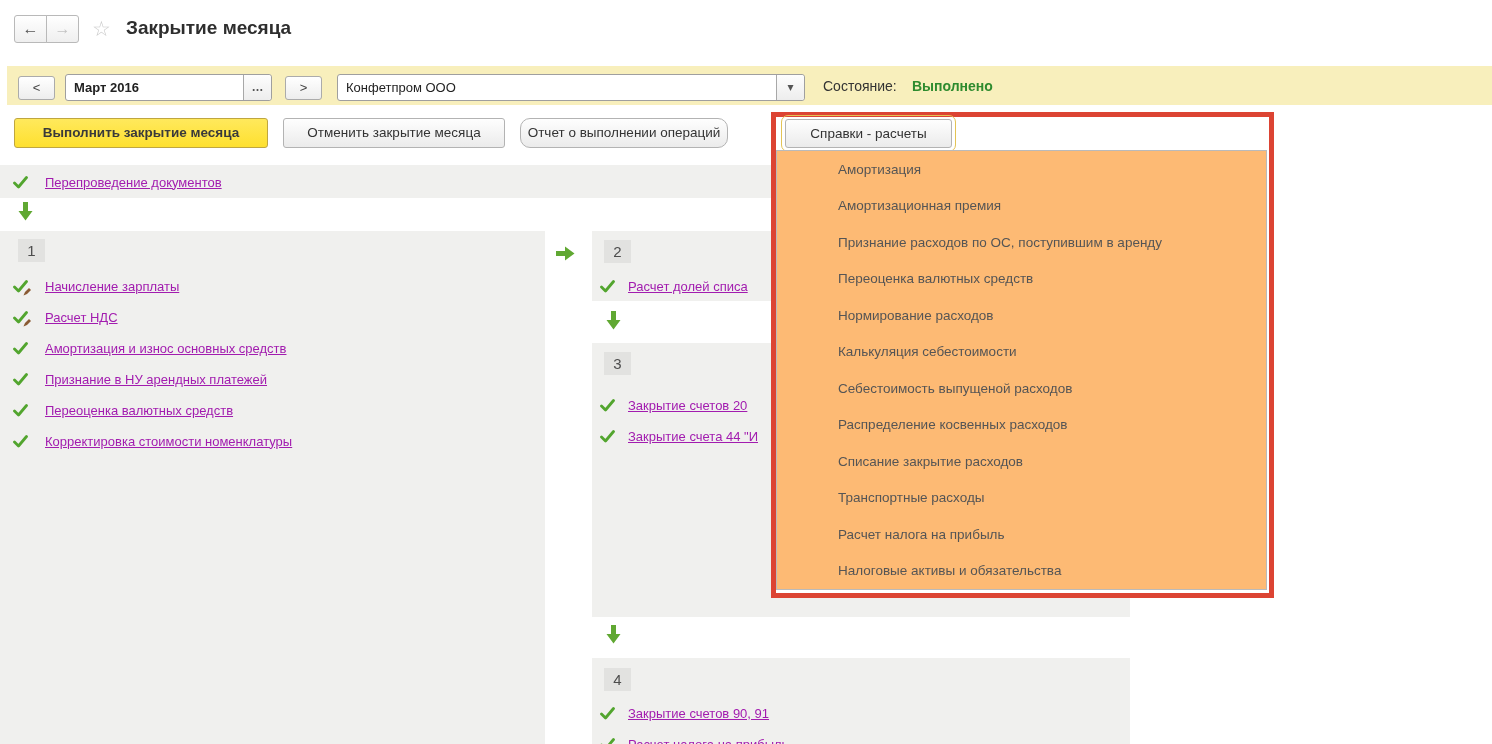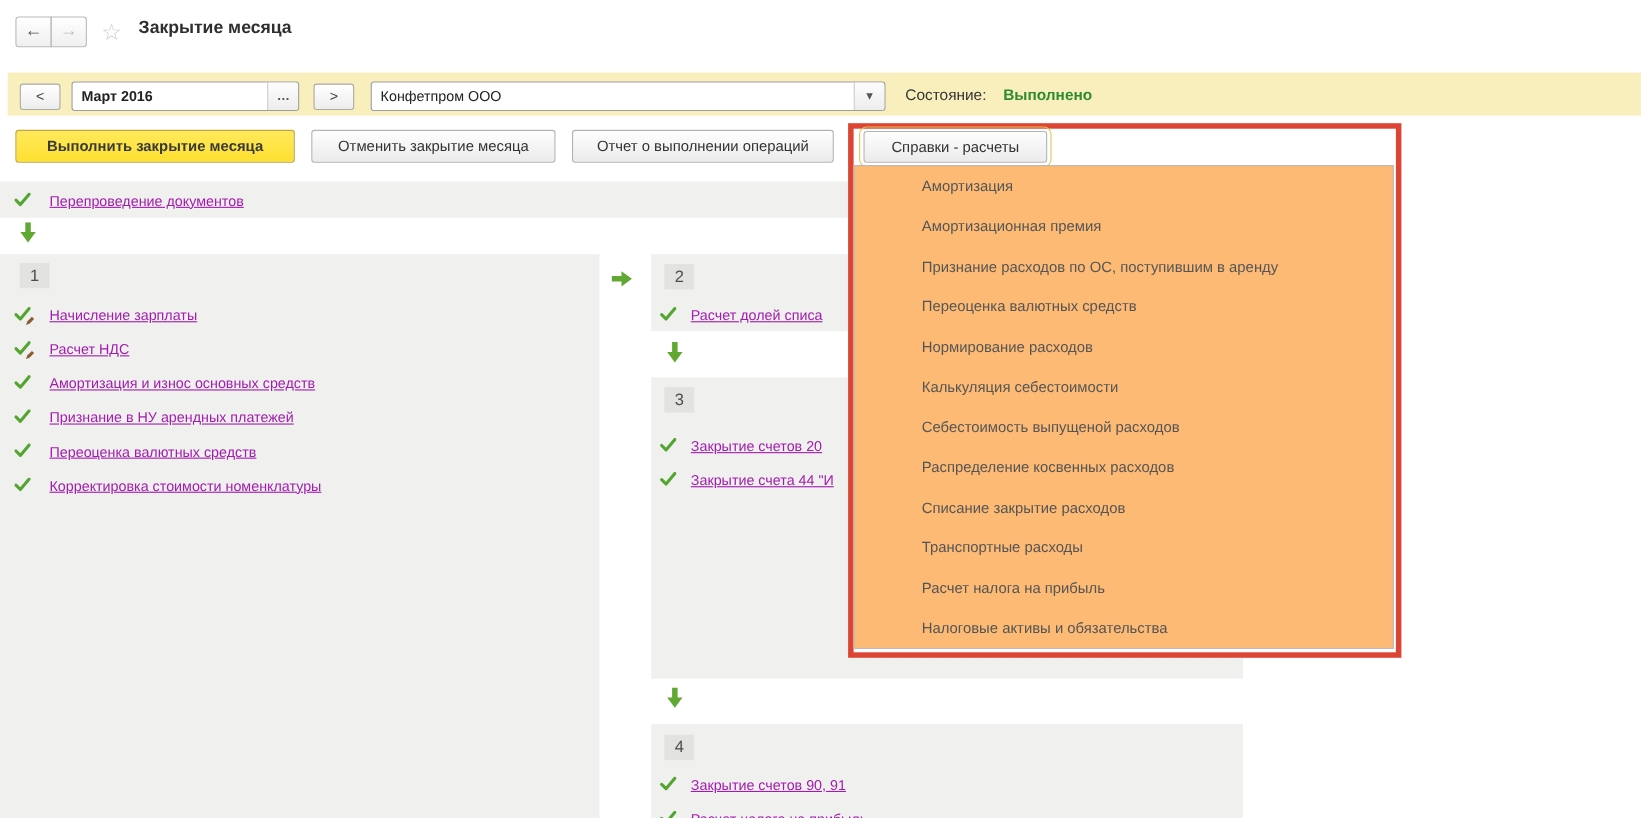--- a/index.html
+++ b/index.html
@@ -6,21 +6,21 @@
   .page{position:relative;width:1492px;height:744px;background:#ffffff;overflow:hidden;
         font-family:"Liberation Sans",sans-serif;color:#333;}
 
   
   .navbtn{position:absolute;box-sizing:border-box;width:33px;height:28px;border:1px solid #b9b9b9;
           background:linear-gradient(#ffffff,#efefef);text-align:center;line-height:26px;
           font-size:16px;color:#555;}
   .navbtn.back{left:14px;top:15px;border-radius:3px 0 0 3px;}
   .navbtn.fwd{left:46px;top:15px;border-radius:0 3px 3px 0;color:#c3c3c3;}
   .star{position:absolute;left:92px;top:17px;font-size:21px;color:#cccccc;}
-  .page-title{position:absolute;left:126px;top:17px;font-size:16px;font-weight:bold;color:#2e2e2e;}
+  .page-title{position:absolute;left:126px;top:17px;font-size:19px;font-weight:bold;color:#2e2e2e;}
 
   
   .period-bar{position:absolute;left:7px;top:66px;width:1485px;height:39px;background:#f8efbc;}
   .sqbtn{position:absolute;box-sizing:border-box;width:37px;height:24px;border:1px solid #ababab;
          border-radius:3px;background:linear-gradient(#ffffff,#ededed);text-align:center;
          line-height:22px;font-size:13px;color:#444;}
   .field{position:absolute;box-sizing:border-box;height:27px;background:#ffffff;border:1px solid #9f9f9f;
          border-radius:3px;font-size:13px;color:#222;}
   .field .val{position:absolute;left:8px;top:5px;white-space:nowrap;}
   .field .seg{position:absolute;right:0;top:0;bottom:0;width:27px;border-left:1px solid #a8a8a8;
@@ -81,21 +81,21 @@
     <div class="field" style="left:330px;top:8px;width:468px;">
       <span class="val">Конфетпром ООО</span>
       <span class="seg">▾</span>
     </div>
   </div>
   <div class="status-label">Состояние:</div>
   <div class="status-value">Выполнено</div>
 
   <div class="btn primary" style="left:14px;top:118px;width:254px;">Выполнить закрытие месяца</div>
   <div class="btn" style="left:283px;top:118px;width:222px;">Отменить закрытие месяца</div>
-  <div class="btn" style="left:520px;top:118px;width:238px;">Отчет о выполнении операций</div>
+  <div class="btn" style="left:520px;top:118px;width:208px;border-radius:10px;">Отчет о выполнении операций</div>
 
   <div class="flow">
 
     <div class="gray" style="left:0;top:165px;width:1130px;height:33px;">
       <div class="flow-row" style="left:13px;top:7px;">
         <span class="row-check"><svg width="15" height="13" viewBox="0 0 15 13">
               <path d="M1.5 7 L5.5 11 L13.5 1.5" fill="none" stroke="#52a52e" stroke-width="2.8" stroke-linecap="round" stroke-linejoin="round"></path>
             </svg></span>
         <span class="flow-link">Перепроведение документов</span>
       </div>

